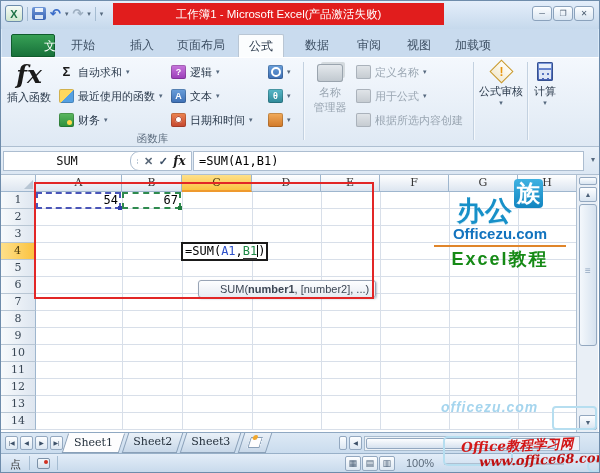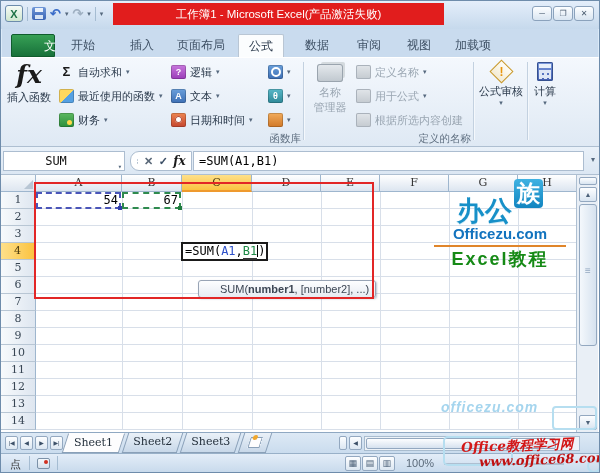--- a/index.html
+++ b/index.html
@@ -39,21 +39,21 @@
   .collapse-g{color:#5a7088;font-size:9px;font-weight:bold;}
   .help-ic{width:15px;height:15px;border-radius:50%;background:linear-gradient(#7fb2e8,#2f6cb8);
     color:#fff;font-size:10px;font-weight:bold;line-height:15px;text-align:center;}
   .wb-btn{width:17px;height:14px;border:1px solid #93a8c0;border-radius:2px;
     background:linear-gradient(#f7fafd,#dae5f1);color:#4a5c70;font-size:7px;line-height:12px;text-align:center;}
 
   
   .ribbon{position:absolute;left:0;top:56px;width:100%;height:90px;
     background:linear-gradient(#f4f8fd,#dfe9f4);border-top:1px solid #fff;border-bottom:1px solid #aebfd1;}
   .grp-sep{position:absolute;top:4px;width:1px;height:78px;background:#c3d1e0;box-shadow:1px 0 0 #f4f8fc;}
-  .grp-label{position:absolute;top:74px;font-size:10.5px;color:#5f6f80;text-align:right;}
+  .grp-label{position:absolute;top:74px;font-size:10.5px;color:#5f6f80;text-align:center;}
   .bigbtn{position:absolute;top:2px;height:70px;display:flex;flex-direction:column;align-items:center;
     justify-content:flex-start;font-size:11px;color:#2b3a4c;text-align:center;}
   .fx-glyph{font-family:"DejaVu Serif",serif;font-style:italic;font-weight:bold;font-size:25px;line-height:30px;color:#1a1a1a;}
   .rib-item{position:absolute;display:flex;align-items:center;gap:4px;font-size:11px;color:#2b3a4c;height:22px;}
   .rib-item .lbl{white-space:nowrap;}
   .caret{font-size:7px;color:#55687e;}
   .gray .lbl,.gray{color:#9aa6b2;}
   .ic{width:15px;height:14px;border-radius:2px;flex:none;position:relative;
     box-shadow:inset 0 0 0 1px rgba(0,0,0,.18);display:flex;align-items:center;justify-content:center;
     color:#fff;font-size:9px;font-weight:bold;line-height:14px;}
@@ -78,21 +78,21 @@
   .calc-ic{width:16px;height:19px;margin:2px 0 3px;border-radius:2px;background:linear-gradient(#7c9ade,#4560b0);
     box-shadow:inset 0 0 0 1px #35508f;position:relative;}
   .calc-ic::before{content:"";position:absolute;left:2px;top:2px;right:2px;height:4px;background:#e8f0fa;}
   .calc-ic::after{content:"";position:absolute;left:2px;top:8px;right:2px;bottom:2px;
     background:repeating-linear-gradient(to right,#dfe8f6 0 3px,transparent 3px 5px),
                repeating-linear-gradient(to bottom,#dfe8f6 0 3px,transparent 3px 5px);}
 
   
   .fbar{position:absolute;left:0;top:146px;width:100%;height:28px;background:linear-gradient(#e9f1f9,#dce7f3);
     border-bottom:1px solid #aebfd1;}
-  .namebox{position:absolute;left:2px;top:4px;width:122px;height:20px;background:#fff;
+  .namebox{position:absolute;left:2px;top:4px;width:144px;height:20px;background:#fff;
     border:1px solid #acbdd0;font-family:"DejaVu Sans Mono",monospace;font-size:12px;line-height:18px;
     text-align:center;padding-right:16px;color:#111;}
   .namebox .nb-caret{position:absolute;right:2px;top:6px;font-size:7px;color:#55687e;}
   .fbtns{position:absolute;left:129px;top:4px;width:62px;height:20px;background:#fff;border:1px solid #acbdd0;
     border-radius:9px 0 0 9px;display:flex;align-items:center;justify-content:space-evenly;}
   .fbtns .dots{color:#9fb0c2;font-size:8px;}
   .fbtns .x{color:#5a6878;font-size:11px;font-weight:bold;}
   .fbtns .ck{color:#3c4f66;font-size:11px;font-weight:bold;}
   .fbtns .fx{font-family:"DejaVu Serif",serif;font-style:italic;font-weight:bold;font-size:12px;color:#1a1a1a;}
   .finput{position:absolute;left:192px;top:4px;width:391px;height:20px;background:#fff;border:1px solid #acbdd0;
@@ -308,21 +308,20 @@
     </div>
     <div class="rib-item gray" style="left:355px;top:3px;">
       <span class="ic ic-gray2"></span>
       <span class="lbl">定义名称</span>
       <span class="caret">▾</span>
     </div>
     <div class="rib-item gray" style="left:355px;top:51px;">
       <span class="ic ic-gray2"></span>
       <span class="lbl">根据所选内容创建</span>
     </div>
-    <div class="grp-label" style="left:306px;width:164px;">定义的名称</div>
     <div class="grp-sep" style="left:472px;"></div>
 
     <div class="bigbtn" style="left:476px;width:48px;">
       <span class="audit-ic">
           <span>!</span>
         </span>
       <span>公式审核</span>
       <span class="caret">▾</span>
     </div>
     <div class="grp-sep" style="left:526px;"></div>

